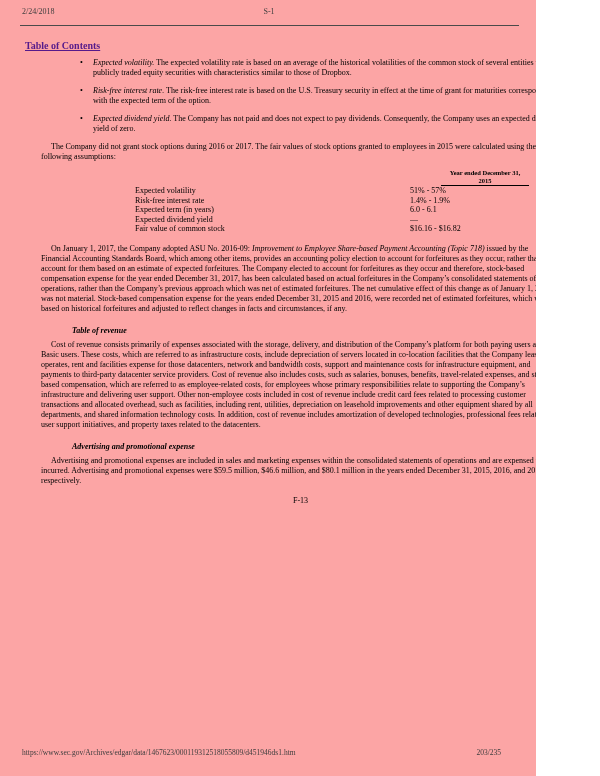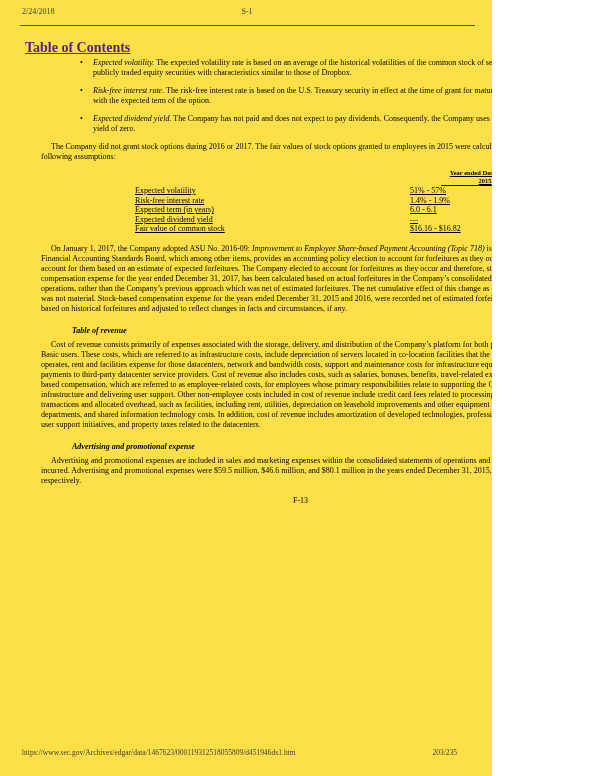--- a/index.html
+++ b/index.html
@@ -1,38 +1,38 @@
 <!DOCTYPE html>
 <html><head>
 <meta charset="utf-8">
 <style>
   html,body { margin:0; padding:0; background:#ffffff; }
   .page {
-    position:relative; width:492px; height:776px; background:#fde047;
+    position:relative; width:536px; height:776px; background:#fca5a5;
     font-family:"Liberation Serif","DejaVu Serif",serif; color:#000000;
     overflow:hidden;
   }
   
   .chrome-header { position:absolute; top:7px; left:22px; right:20px; height:12px;
     font-size:8px; color:#3d3d3d; }
   .chrome-date { position:absolute; left:0; top:0; }
   .chrome-doctype { position:absolute; left:0; right:0; top:0; text-align:center; }
   .header-rule { position:absolute; top:25px; left:20px; right:17px; height:0;
     border-top:1px solid #4a4a4a; }
-  .toc-link { position:absolute; top:40px; left:25px; font-size:14px; font-weight:bold;
+  .toc-link { position:absolute; top:40px; left:25px; font-size:10px; font-weight:bold;
     text-decoration:underline; color:#551A8B; cursor:pointer; }
   
   .doc { position:absolute; top:58px; left:41px; width:519px; font-size:8px;
     line-height:10px; text-align:left; }
   .bullet { display:flex; margin:0 0 8px 39px; }
   .bullet-glyph { width:13px; flex:none; }
   .bullet-text { flex:1; }
   .lead-italic { font-style:italic; }
   .para { text-indent:10px; margin:8px 0 0 0; }
-  .tbl { margin-top:7px;text-decoration:underline; }
+  .tbl { margin-top:7px; }
   .tbl-header-row { display:flex; }
   .tbl-header-spacer { flex:1; }
   .tbl-header { width:150px; flex:none; text-align:center; font-weight:bold;
     font-size:6.5px; line-height:7.5px; }
   .tbl-header-inner { width:88px; margin:0 auto; border-bottom:1px solid #000;
     padding-bottom:1px; }
   .tbl-row { display:flex; line-height:9.6px; }
   .tbl-label { flex:1; padding-left:94px; }
   .tbl-value { width:150px; flex:none; text-align:left; }
   .section-heading { font-weight:bold; font-style:italic; margin:12px 0 0 31px; }

